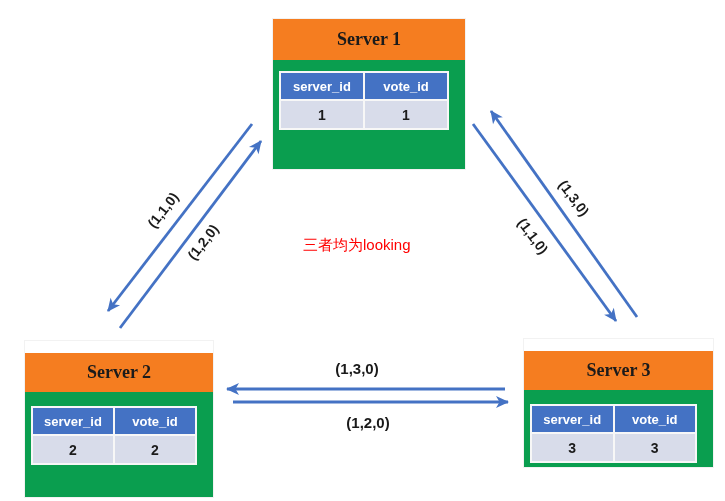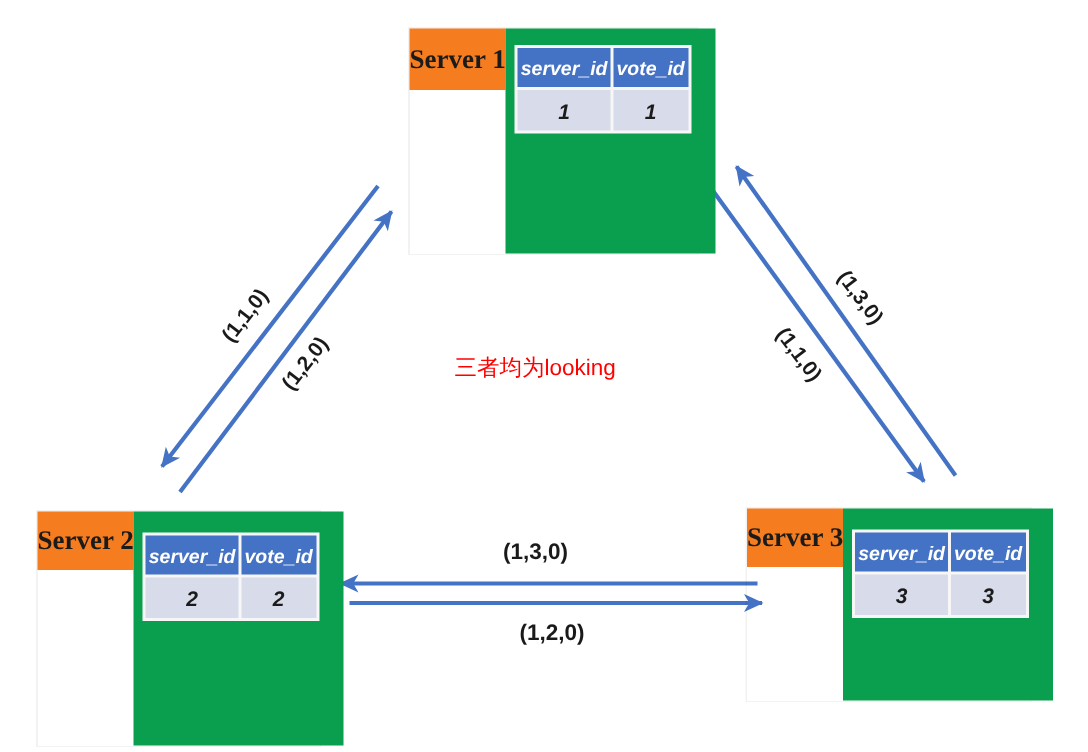--- a/index.html
+++ b/index.html
@@ -6,36 +6,36 @@
   .stage {
     position: relative;
     width: 725px;
     height: 501px;
     background: #ffffff;
     font-family: "Liberation Sans", sans-serif;
     overflow: hidden;
   }
   .arrows-layer { position: absolute; left: 0; top: 0; width: 725px; height: 501px; }
 
-  .server-box { position: absolute; display: flex; flex-direction: row; box-shadow: 0 0 0 1px rgba(0,0,0,0.05); }
+  .server-box { position: absolute; display: flex; flex-direction: column; box-shadow: 0 0 0 1px rgba(0,0,0,0.05); }
   .server-box.s1 { left: 273px; top: 19px;  width: 192px; height: 150px; }
   .server-box.s2 { left: 25px;  top: 341px; width: 188px; height: 156px; }
-  .server-box.s3 { left: 498px; top: 339px; width: 189px; height: 128px; }
+  .server-box.s3 { left: 524px; top: 339px; width: 189px; height: 128px; }
 
   .server-header {
     background: #F57D20;
     height: 41px;
     flex: 0 0 auto;
     display: flex; align-items: center; justify-content: center;
     font-family: "Liberation Serif", serif;
     font-weight: bold; font-size: 18px; color: #1b1b1b;
   }
-  .server-box.s2 .server-header, .server-box.s3 .server-header { height: 39px; }
+  .server-box.s2 .server-header, .server-box.s3 .server-header { height: 39px; margin-top: 12px; }
 
-  .server-body { background: #0A9E4F; flex: 1 1 auto; padding: 11px 16px 0 6px; font-style: italic; }
+  .server-body { background: #0A9E4F; flex: 1 1 auto; padding: 11px 16px 0 6px; }
   .server-box.s2 .server-body, .server-box.s3 .server-body { padding-top: 14px; }
 
   .mini-table {
     width: 100%;
     border-collapse: separate;
     border-spacing: 2px;
     background: #f7f7f7;
   }
   .mini-table th {
     background: #4472C4; color: #ffffff;

